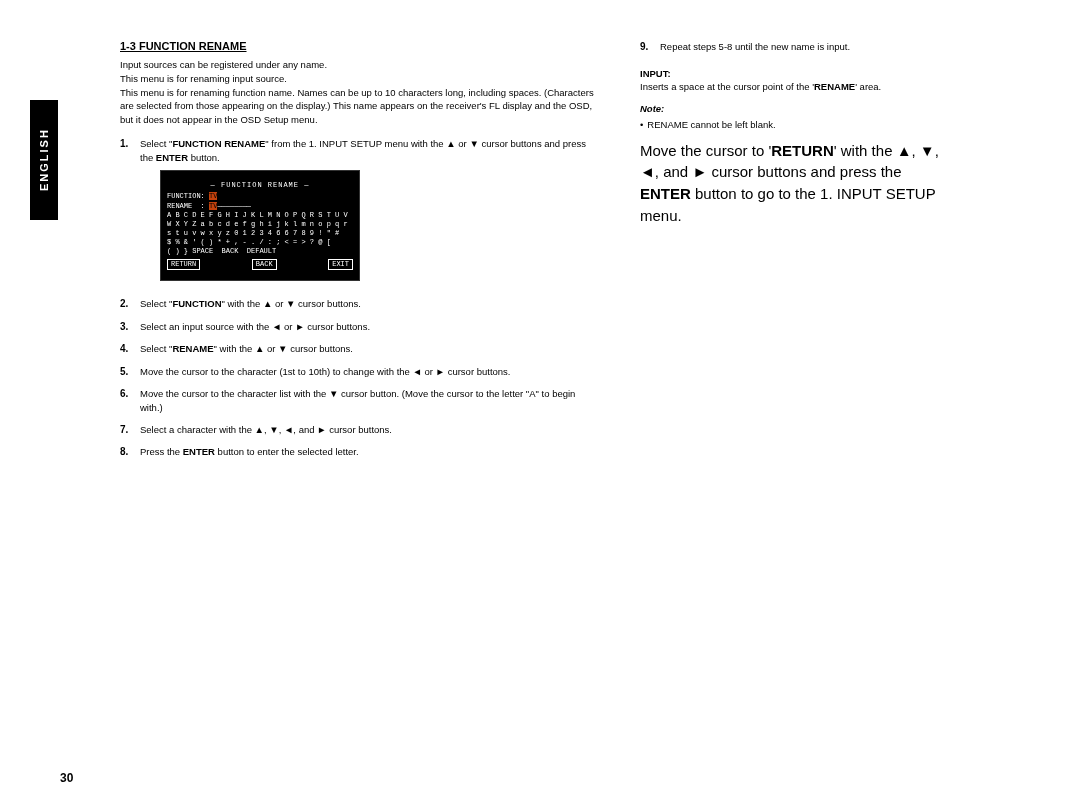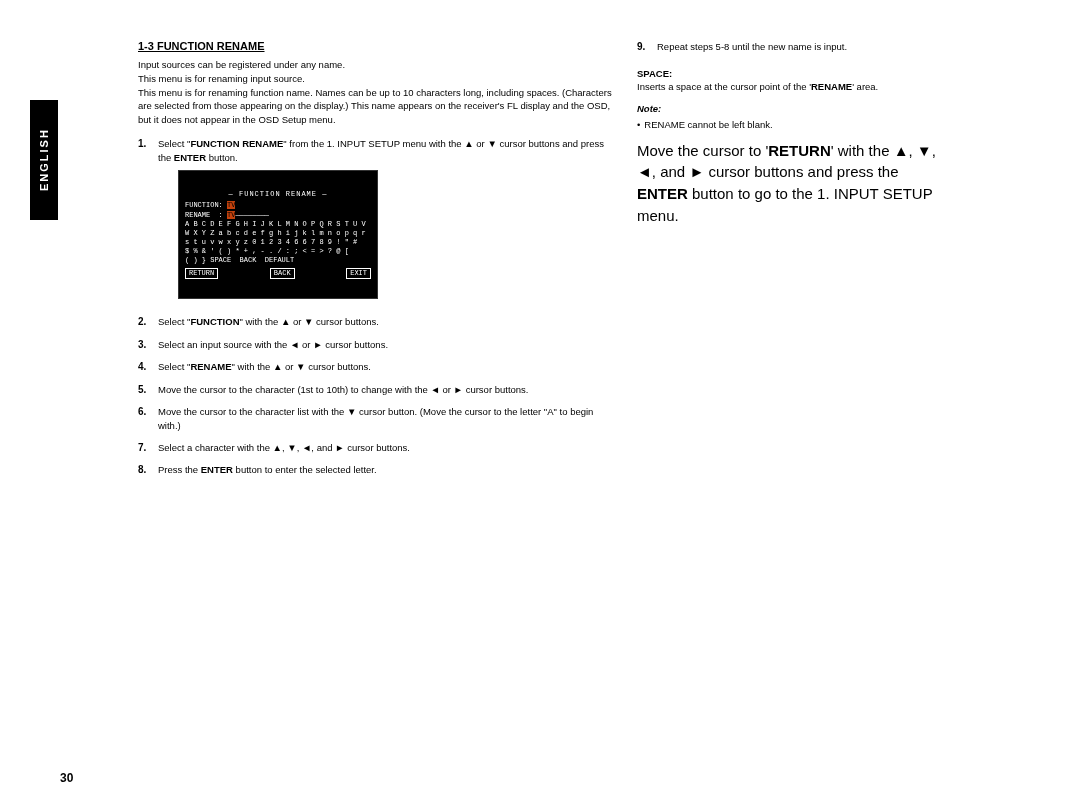--- a/index.html
+++ b/index.html
@@ -36,23 +36,23 @@
       writing-mode: vertical-rl;
       text-orientation: mixed;
       transform: rotate(180deg);
       font-size: 11px;
       font-weight: bold;
       letter-spacing: 2px;
     }
 
     
     .main-content {
-      margin-left: 38px;
-      display: flex;
-      gap: 19px;
+      margin-left: 20px;
+      display: flex;
+      gap: 40px;
     }
 
     
     .left-column {
       flex: 1;
       max-width: 480px;
     }
 
     
     .right-column {
@@ -95,21 +95,21 @@
       flex: 1;
     }
 
     
     .osd-display {
       background: #000;
       color: #fff;
       font-family: 'Courier New', monospace;
       font-size: 7.5px;
       line-height: 1.3;
-      padding: 19px 6px;
+      padding: 10px 6px;
       margin: 6px 0 8px 20px;
       width: 200px;
       border: 1px solid #333;
     }
 
     .osd-title-bar {
       text-align: center;
       font-size: 7px;
       letter-spacing: 1px;
       margin-bottom: 2px;
@@ -302,21 +302,21 @@
     <div class="right-column">
 
       <div class="right-step-9">
         <span class="right-step-number">9.</span>
         <span>Repeat steps 5-8 until the new name is input.</span>
       </div>
 
 
 
       <div class="key-section">
-        <span class="key-label">SPACE:</span><br>
+        <span class="key-label">INPUT:</span><br>
         Inserts a space at the cursor point of the '<b>RENAME</b>' area.
       </div>
 
       <div class="note-section">
         <span class="note-title">Note:</span>
         <div class="note-bullet">
           <span>•</span>
           <span>RENAME cannot be left blank.</span>
         </div>
       </div>

